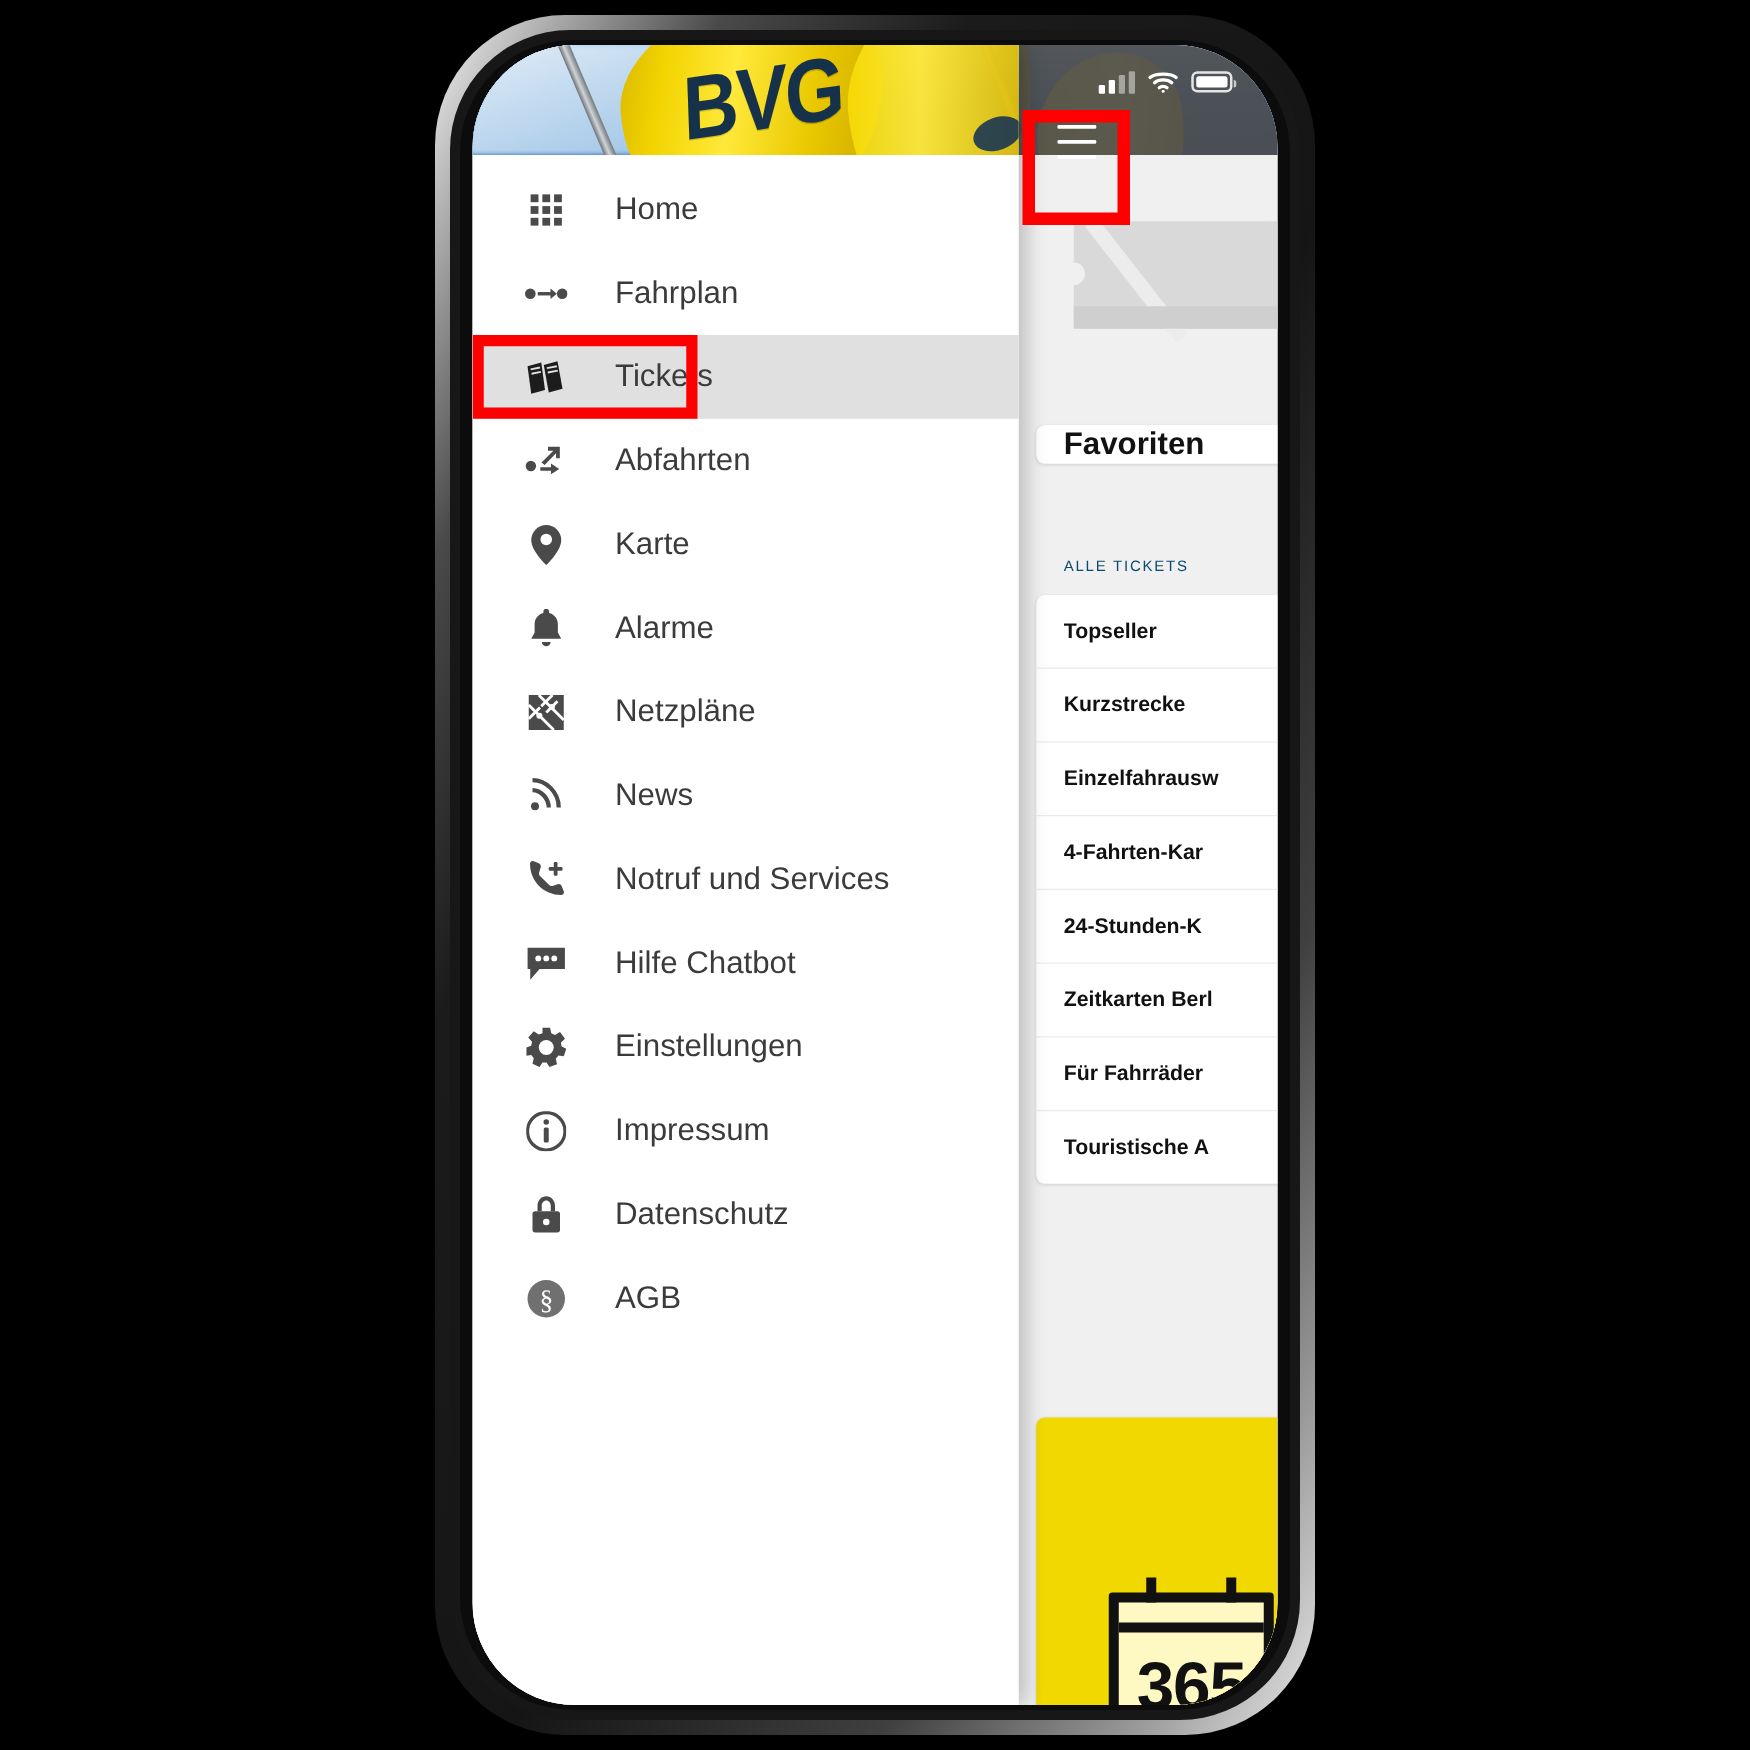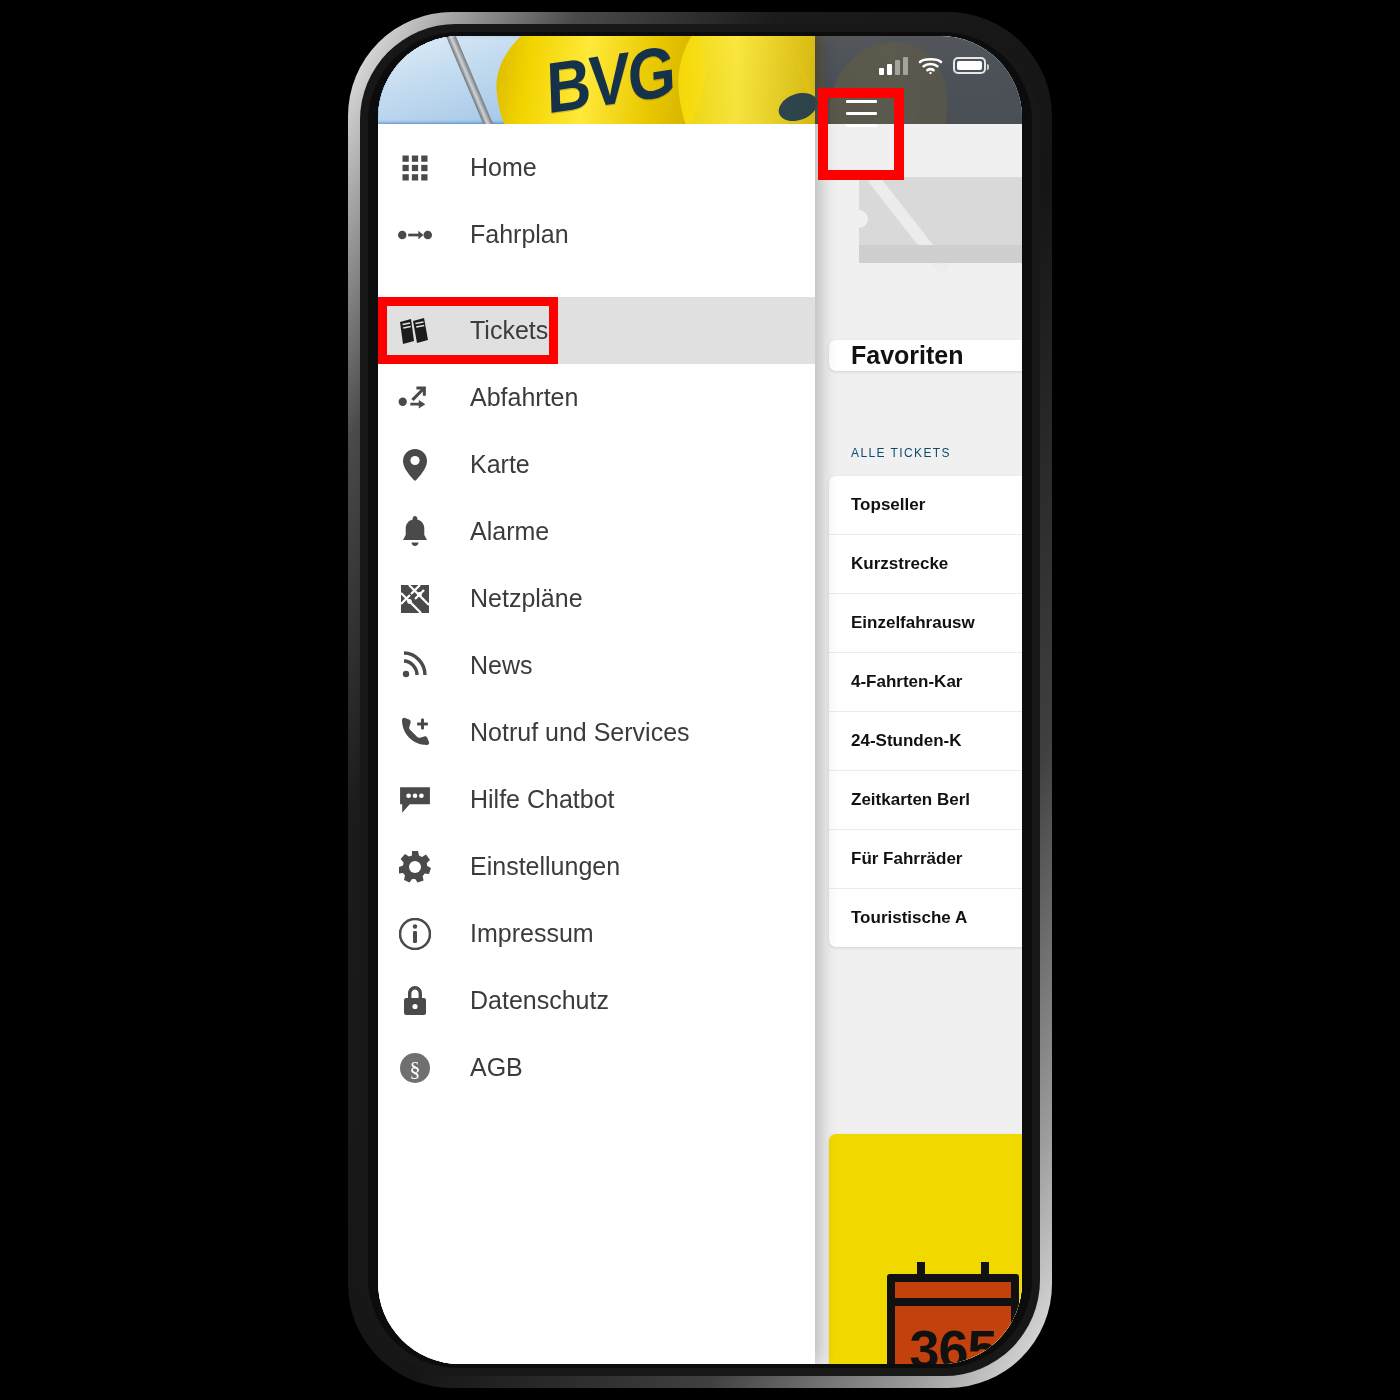--- a/index.html
+++ b/index.html
@@ -320,21 +320,21 @@
     box-shadow: 0 1px 3px rgba(0,0,0,0.13);
     overflow: hidden;
   }
   .cal {
     position: absolute;
     left: 58px; top: 140px;
     width: 132px; height: 120px;
     border: 8px solid #111;
     border-radius: 3px;
     box-sizing: border-box;
-    background: #c2410c;
+    background: #fef9c3;
   }
   .cal .bar {
     position: absolute;
     left: 0; top: 16px;
     width: 100%; height: 8px;
     background: #111;
   }
   .cal .ring-l, .cal .ring-r {
     position: absolute;
     top: -20px;
@@ -370,27 +370,26 @@
   }
   .drawer-menu {
     position: relative;
     padding-top: 10px;
   }
   .menu-item {
     position: relative;
     height: 67px;
     display: flex;
     align-items: center;
-    padding-left: 14px;
+    padding-left: 36px;
     box-sizing: border-box;
   }
   .menu-item.selected {
     background: #e0e0e0;
     width: 437px;
-    margin-top: 29px;
   }
   .menu-item .ic {
     width: 46px;
     min-width: 46px;
     display: flex;
     align-items: center;
     justify-content: center;
     color: #4a4a4a;
   }
   .menu-item .lbl {

